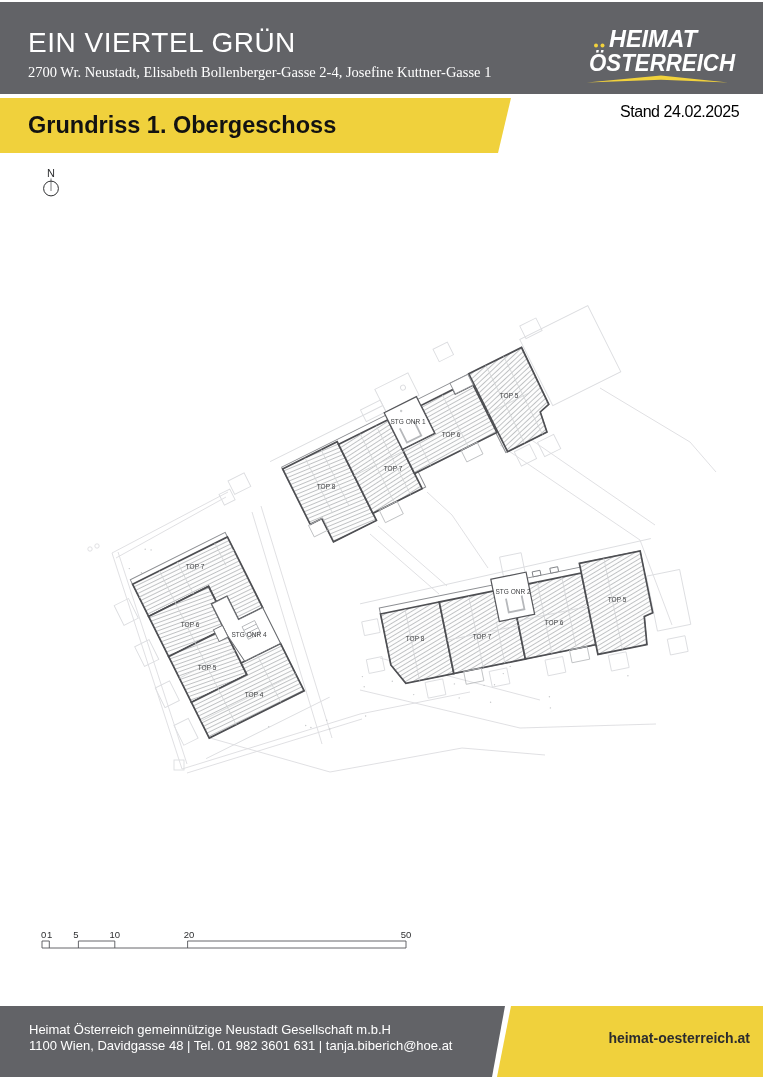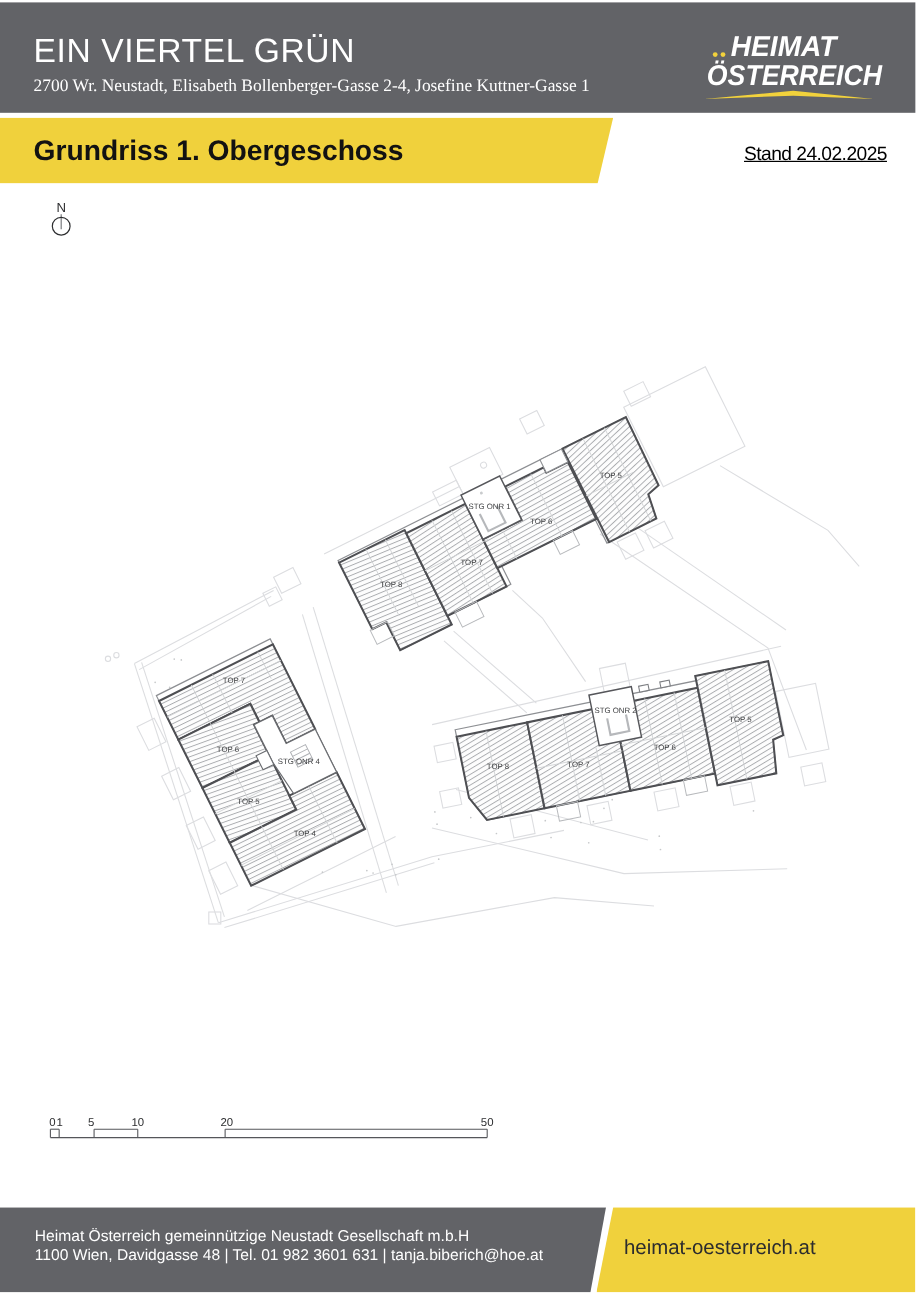--- a/index.html
+++ b/index.html
@@ -24,21 +24,21 @@
 
   <text x="14" y="61" font-size="24" font-weight="bold" font-style="italic" fill="#fff" textLength="146" lengthAdjust="spacingAndGlyphs">ÖSTERREICH</text>
 
   <polygon points="12,72.5 86,65.6 153,72.5 86,69.7" fill="#f2d23c"></polygon>
 </svg>
 
 <div class="abs" style="left:0;top:98px;width:511px;height:55px;background:#f0d13c;clip-path:polygon(0 0,511px 0,498px 100%,0 100%);"></div>
 
 <div class="abs" style="left:28px;top:112px;color:#121212;font-size:23.5px;font-weight:bold;">Grundriss 1. Obergeschoss</div>
 
-<div class="abs" style="left:620px;top:120px;color:#000;font-size:16px;letter-spacing:-0.45px;text-decoration:underline;">Stand 24.02.2025</div>
+<div class="abs" style="left:620px;top:103px;color:#000;font-size:16px;letter-spacing:-0.45px;">Stand 24.02.2025</div>
 
 <svg class="abs" style="left:0;top:0;" width="763" height="1080" viewBox="0 0 763 1080">
 <defs>
   <pattern id="pA8" width="3.80" height="3.80" patternUnits="userSpaceOnUse" patternTransform="rotate(4.0)">
         <rect width="3.80" height="3.80" fill="#fdfdfd"></rect>
         <line x1="0" y1="0.4" x2="3.80" y2="0.4" stroke="#abadb0" stroke-width="0.78"></line>
       </pattern>
   <pattern id="pA7" width="3.80" height="3.80" patternUnits="userSpaceOnUse" patternTransform="rotate(-6.5)">
         <rect width="3.80" height="3.80" fill="#fdfdfd"></rect>
         <line x1="0" y1="0.4" x2="3.80" y2="0.4" stroke="#abadb0" stroke-width="0.78"></line>
@@ -344,13 +344,13 @@
 </svg>
 
 <div class="abs" style="left:0;top:1006px;width:505px;height:71px;background:#626367;clip-path:polygon(0 0,505px 0,492px 100%,0 100%);"></div>
 
 <div class="abs" style="left:29px;top:1022px;color:#fff;font-size:13px;">Heimat Österreich gemeinnützige Neustadt Gesellschaft m.b.H</div>
 
 <div class="abs" style="left:29px;top:1038px;color:#fff;font-size:13px;">1100 Wien, Davidgasse 48 | Tel. 01 982 3601 631 | tanja.biberich@hoe.at</div>
 
 <div class="abs" style="left:497px;top:1006px;width:266px;height:71px;background:#f0d13c;clip-path:polygon(14px 0,266px 0,266px 100%,0 100%);"></div>
 
-<div class="abs" style="left:520px;top:1030px;width:230px;text-align:left;color:#2c2c2e;font-size:17px;font-weight:normal;">heimat-oesterreich.at</div>
+<div class="abs" style="left:520px;top:1030px;width:230px;text-align:right;color:#2c2c2e;font-size:14px;font-weight:bold;">heimat-oesterreich.at</div>
 
 </body></html>

